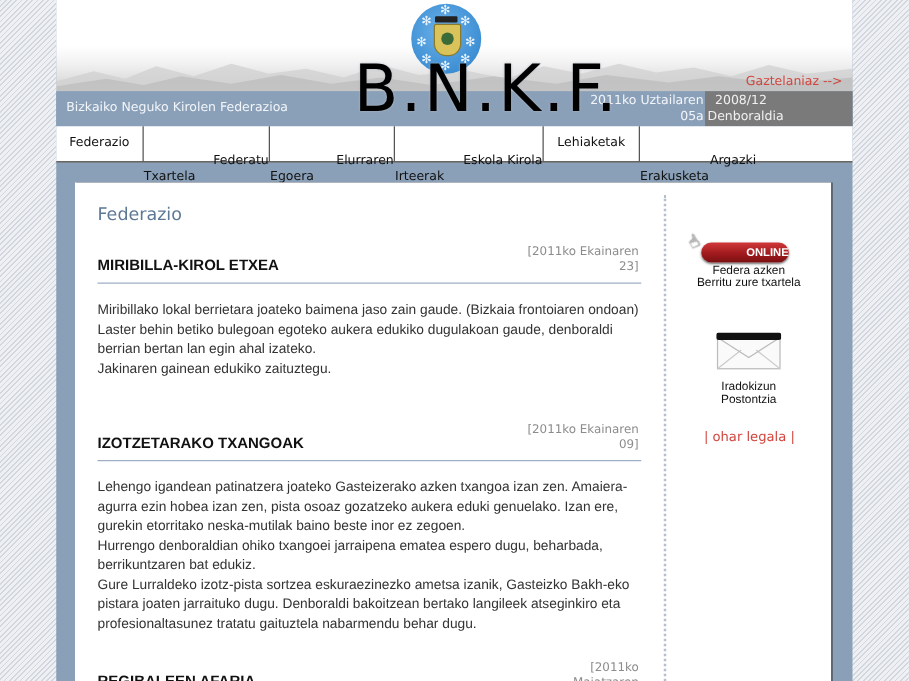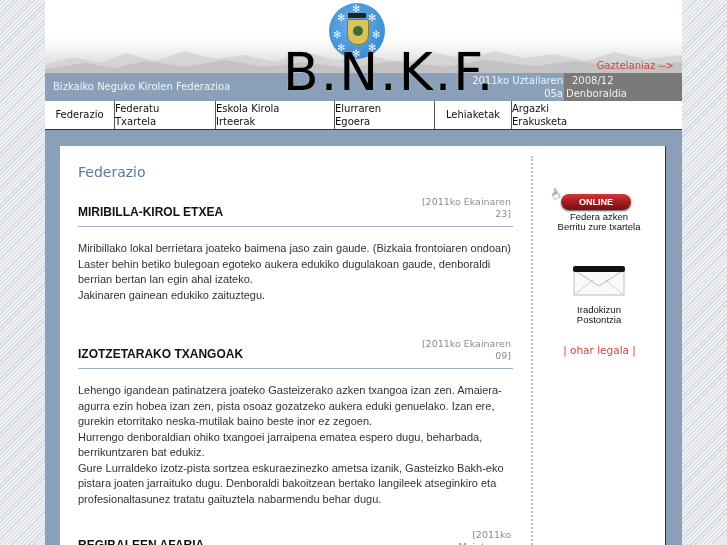--- a/index.html
+++ b/index.html
@@ -64,21 +64,21 @@
   .infobar .season span + span { padding-left: 0; }
   .nav {
     position: absolute; left: 0; top: 101px; width: 637px; height: 28px; background: #ffffff;
     border-bottom: 1px solid #333; display: flex;
   }
   .nav a {
     display: block; border-right: 1px solid #555; height: 28px; box-sizing: border-box;
     font-size: 10px; color: #111; text-decoration: none; line-height: 13px; padding-top: 1px;
   }
   .nav a.single { line-height: 28px; padding-top: 0; text-align: center; }
-  .nav a .l1 { display: block; text-align: left; }
+  .nav a .l1 { display: block; text-align: right; margin-top: 20px; }
   .nav a .l2 { display: block; text-align: left; }
   .content {
     position: absolute; left: 15px; top: 146px; width: 605px; height: 420px; background: #ffffff;
     box-shadow: 1px 0 0 #333;
   }
   .main-col {
     position: absolute; left: 18px; top: 0; width: 435px;
   }
   .section-title {
     position: absolute; left: 0; top: 18px; font-size: 14px; color: #5d7895; font-family: "DejaVu Sans", sans-serif;
@@ -104,21 +104,21 @@
   .sidebar {
     position: absolute; left: 474px; top: 0; width: 131px;
   }
   .online-btn {
     position: absolute; left: 15px; top: 40px; width: 100px; height: 50px; cursor: pointer; text-decoration: none;
   }
   .online-pill {
     position: absolute; left: 12px; top: 8px; width: 70px; height: 16px; border-radius: 8px;
     background: linear-gradient(180deg, #d1383a 0%, #a01a1d 55%, #7a0f12 100%);
     box-shadow: 0 1px 2px #555;
-    color: #fff; font-family: "Liberation Sans", sans-serif; font-size: 9px; font-weight: bold; text-align: center; line-height: 16px;
+    color: #fff; font-family: "Liberation Sans", sans-serif; font-size: 9px; font-weight: bold; text-align: right; line-height: 16px;
   }
   .cursor-icon {
     position: absolute; left: 2px; top: 0; font-size: 14px; color: #fff; text-shadow: 0 0 1px #000, 0 0 1px #000;
     transform: rotate(-30deg);
   }
   .online-caption {
     position: absolute; left: 0; top: 26px; width: 100px; text-align: center; font-family: "Liberation Sans", sans-serif;
     font-size: 9.5px; color: #111; line-height: 10px;
   }
   .mail-btn {
@@ -173,27 +173,27 @@
       <span>Denboraldia</span>
     </div>
   </div>
 
   <nav class="nav">
     <a href="#" class="single" style="width:70px"><span>Federazio</span></a>
     <a href="#" style="width:101px">
       <span class="l1">Federatu</span>
       <span class="l2">Txartela</span>
     </a>
+    <a href="#" style="width:100px">
+      <span class="l1">Elurraren</span>
+      <span class="l2">Egoera</span>
+    </a>
     <a href="#" style="width:119px">
       <span class="l1">Eskola Kirola</span>
       <span class="l2">Irteerak</span>
-    </a>
-    <a href="#" style="width:100px">
-      <span class="l1">Elurraren</span>
-      <span class="l2">Egoera</span>
     </a>
     <a href="#" class="single" style="width:77px"><span>Lehiaketak</span></a>
     <a href="#" style="width:93px; border-right:none">
       <span class="l1">Argazki</span>
       <span class="l2">Erakusketa</span>
     </a>
   </nav>
 
   <div class="content">
     <div class="main-col">

